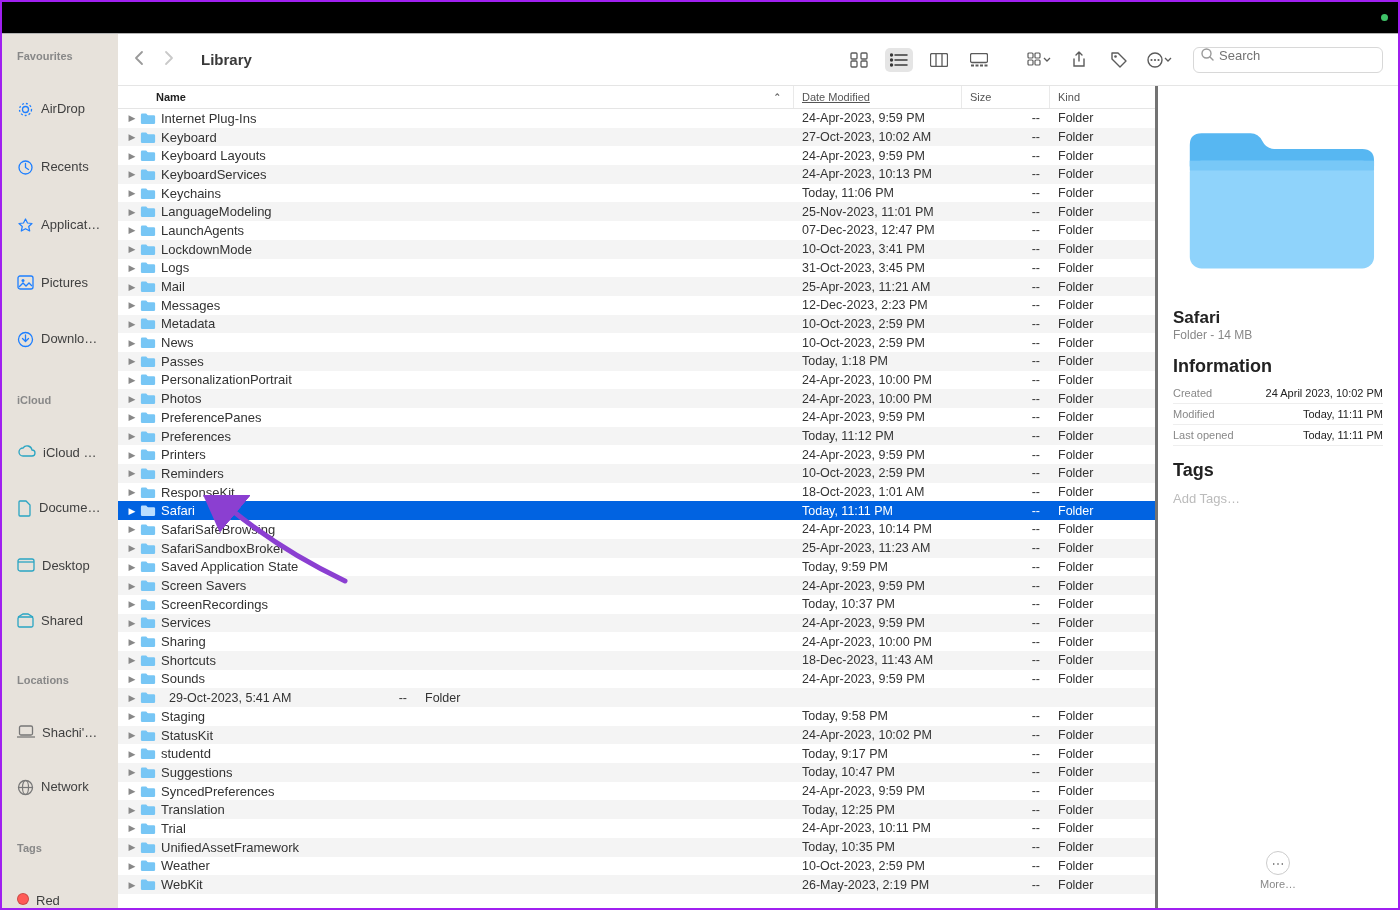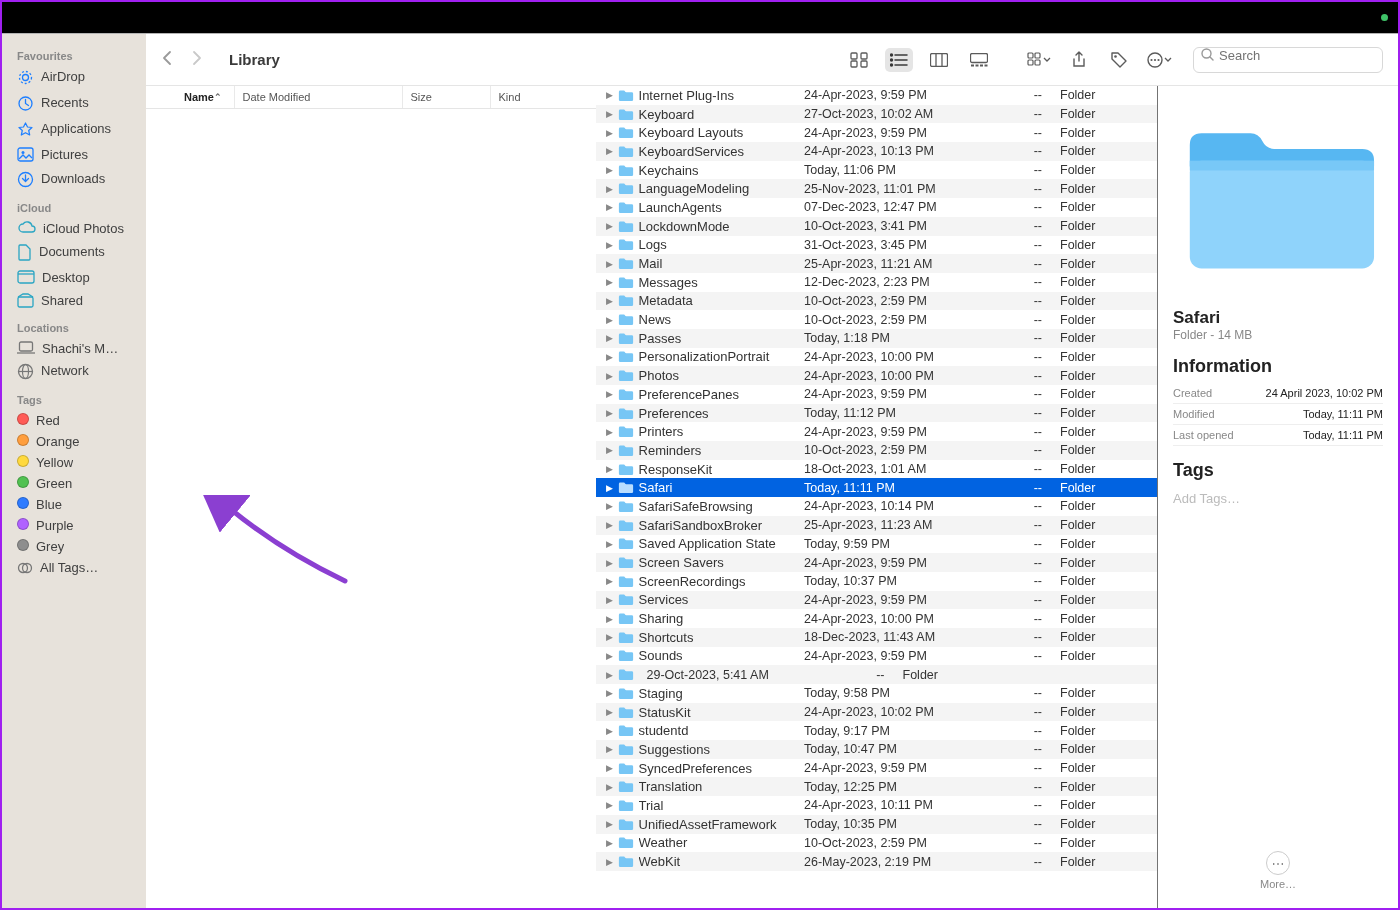--- a/index.html
+++ b/index.html
@@ -1,44 +1,44 @@
 <!DOCTYPE html>
 <html><head>
 <meta charset="utf-8">
 <style>
 * { margin: 0; padding: 0; box-sizing: border-box; font-family: -apple-system, BlinkMacSystemFont, "Helvetica Neue", sans-serif; }
 body { width: 1400px; height: 910px; overflow: hidden; background: #000; border: 2px solid #a020f0; }
 .titlebar { height: 31px; background: #000; position: relative; }
 .titlebar .dot { position: absolute; right: 10px; top: 12px; width: 7px; height: 7px; border-radius: 50%; background: #3fc268; }
 .window { display: flex; height: calc(100% - 31px); background: #fff; border-top: 1px solid #b3b3b3; }
 
-.sidebar { width: 144px; background: #e7e2db; display: flex; flex-direction: column; padding: 8px 0; font-size: 13px; color: #404040; overflow: hidden; }
+.sidebar { width: 116px; background: #e7e2db; display: flex; flex-direction: column; padding: 8px 0; font-size: 13px; color: #404040; overflow: hidden; gap: 32px; }
 .sb-header { font-size: 11px; color: #888; font-weight: 600; padding: 8px 15px 4px; }
 .sb-item { display: flex; align-items: flex-start; gap: 7px; padding: 3px 15px; cursor: pointer; white-space: nowrap; }
 .sb-item svg, .sb-item .circ { flex-shrink: 0; }
 .sb-item .lbl { overflow: hidden; text-overflow: ellipsis; }
 .circ { width: 12px; height: 12px; border-radius: 50%; border: 1px solid rgba(0,0,0,0.2); }
 
 .main { flex: 1; display: flex; flex-direction: column; background: #fff; }
 .toolbar { height: 52px; display: flex; align-items: center; padding: 0 15px; gap: 8px; border-bottom: 1px solid #e5e5e5; }
 .tb-nav { display: flex; gap: 18px; margin-right: 18px; }
 .tb-nav svg { cursor: pointer; }
 .tb-title { font-size: 15px; font-weight: 600; color: #3a3a3a; }
 .tb-spacer { flex: 1; }
 .tb-group { display: flex; gap: 12px; align-items: center; margin: 0 12px; }
 .tb-btn { width: 28px; height: 24px; display: flex; align-items: center; justify-content: center; border-radius: 5px; cursor: pointer; }
 .tb-btn.active { background: #e5e5e5; }
 .tb-search { width: 190px; height: 26px; background: #fff; border: 1px solid #d8d8d8; border-radius: 6px; display: flex; align-items: flex-start; padding: 0 7px; gap: 5px; color: #737373; font-size: 13px;}
 
 .content { flex: 1; display: flex; overflow: hidden; }
-.list-area { flex: 1; display: flex; flex-direction: row; border-right: 1px solid #737373; overflow: hidden; }
+.list-area { flex: 1; display: flex; flex-direction: column; border-right: 3px solid #737373; overflow: hidden; }
 .col-headers { display: flex; height: 23px; font-size: 11px; color: #555; border-bottom: 1px solid #e5e5e5; align-items: center; }
 .col-headers > div { padding: 0 8px; border-right: 1px solid #e9e9e9; height: 100%; display: flex; align-items: center; }
 .ch-name { flex: 1; padding-left: 38px !important; font-weight: 600; color: #222; justify-content: space-between; }
-.ch-date { width: 168px; }
+.ch-date { width: 168px; text-decoration: underline; }
 .ch-size { width: 88px; }
 .ch-kind { width: 105px; border-right: none !important; }
 .sort-arrow { font-size: 9px; color: #666; margin-right: 4px; }
 
 .rows { overflow-y: auto; flex: 1; }
 .row { display: flex; height: 18.7px; align-items: center; font-size: 13px; color: #333; }
 .row:nth-child(even) { background: #f4f4f4; }
 .row.selected { background: #0163e1; color: #fff; }
 .row.selected .disclosure { color: #fff; }
 .row .disclosure { width: 16px; text-align: center; font-size: 9px; color: #888; margin-left: 6px; cursor: pointer; }

